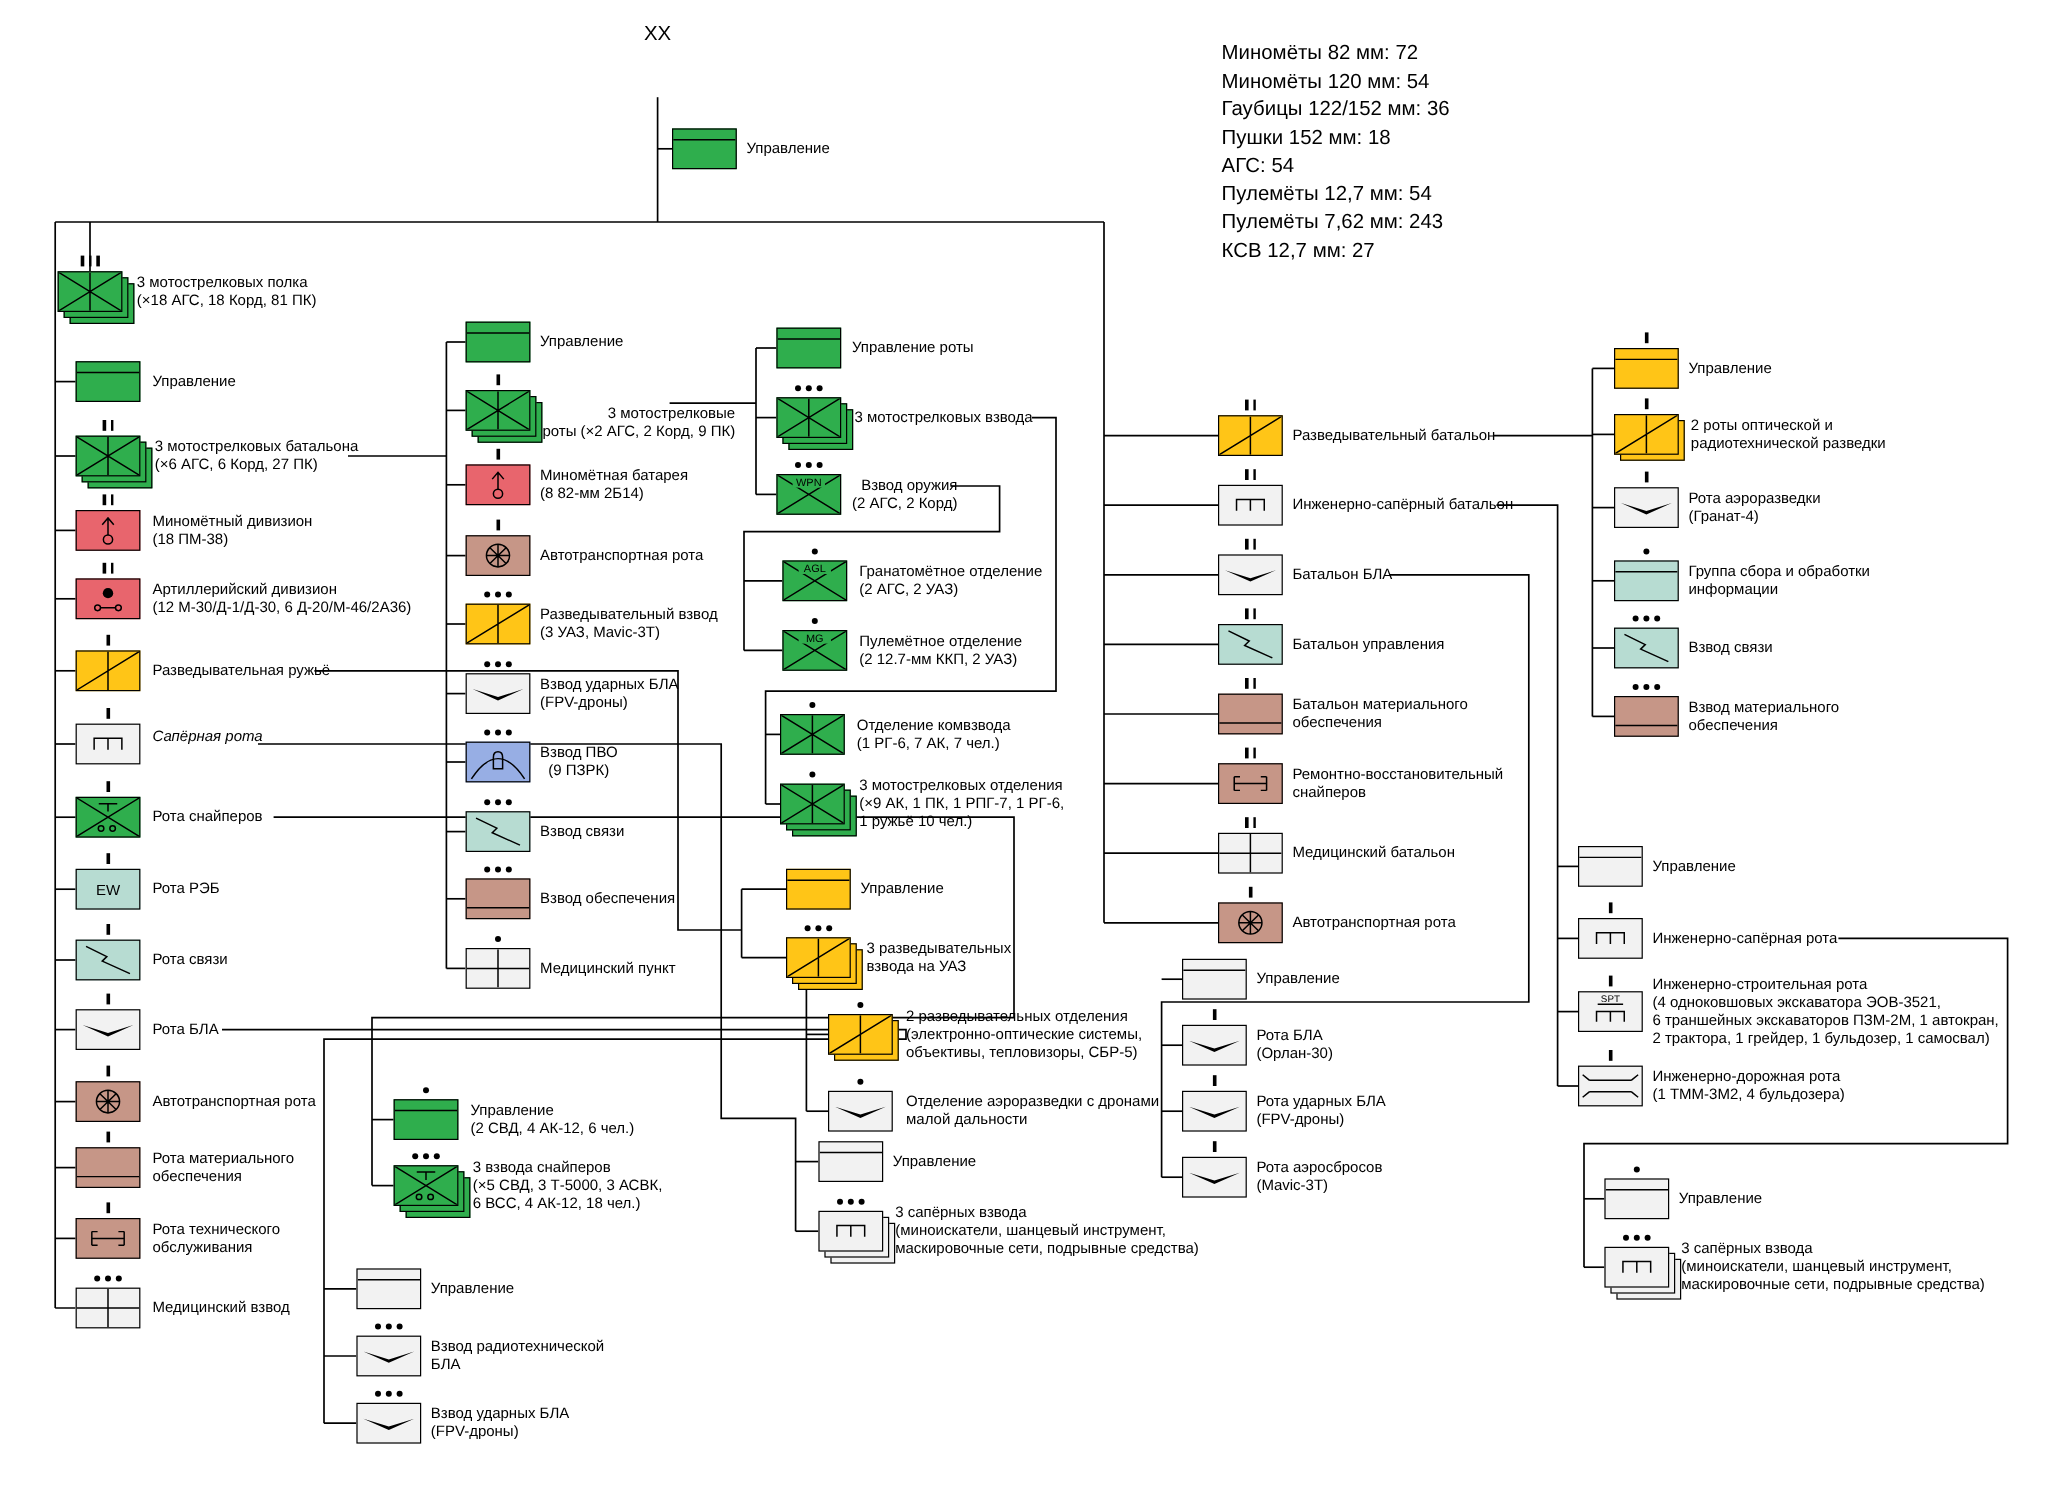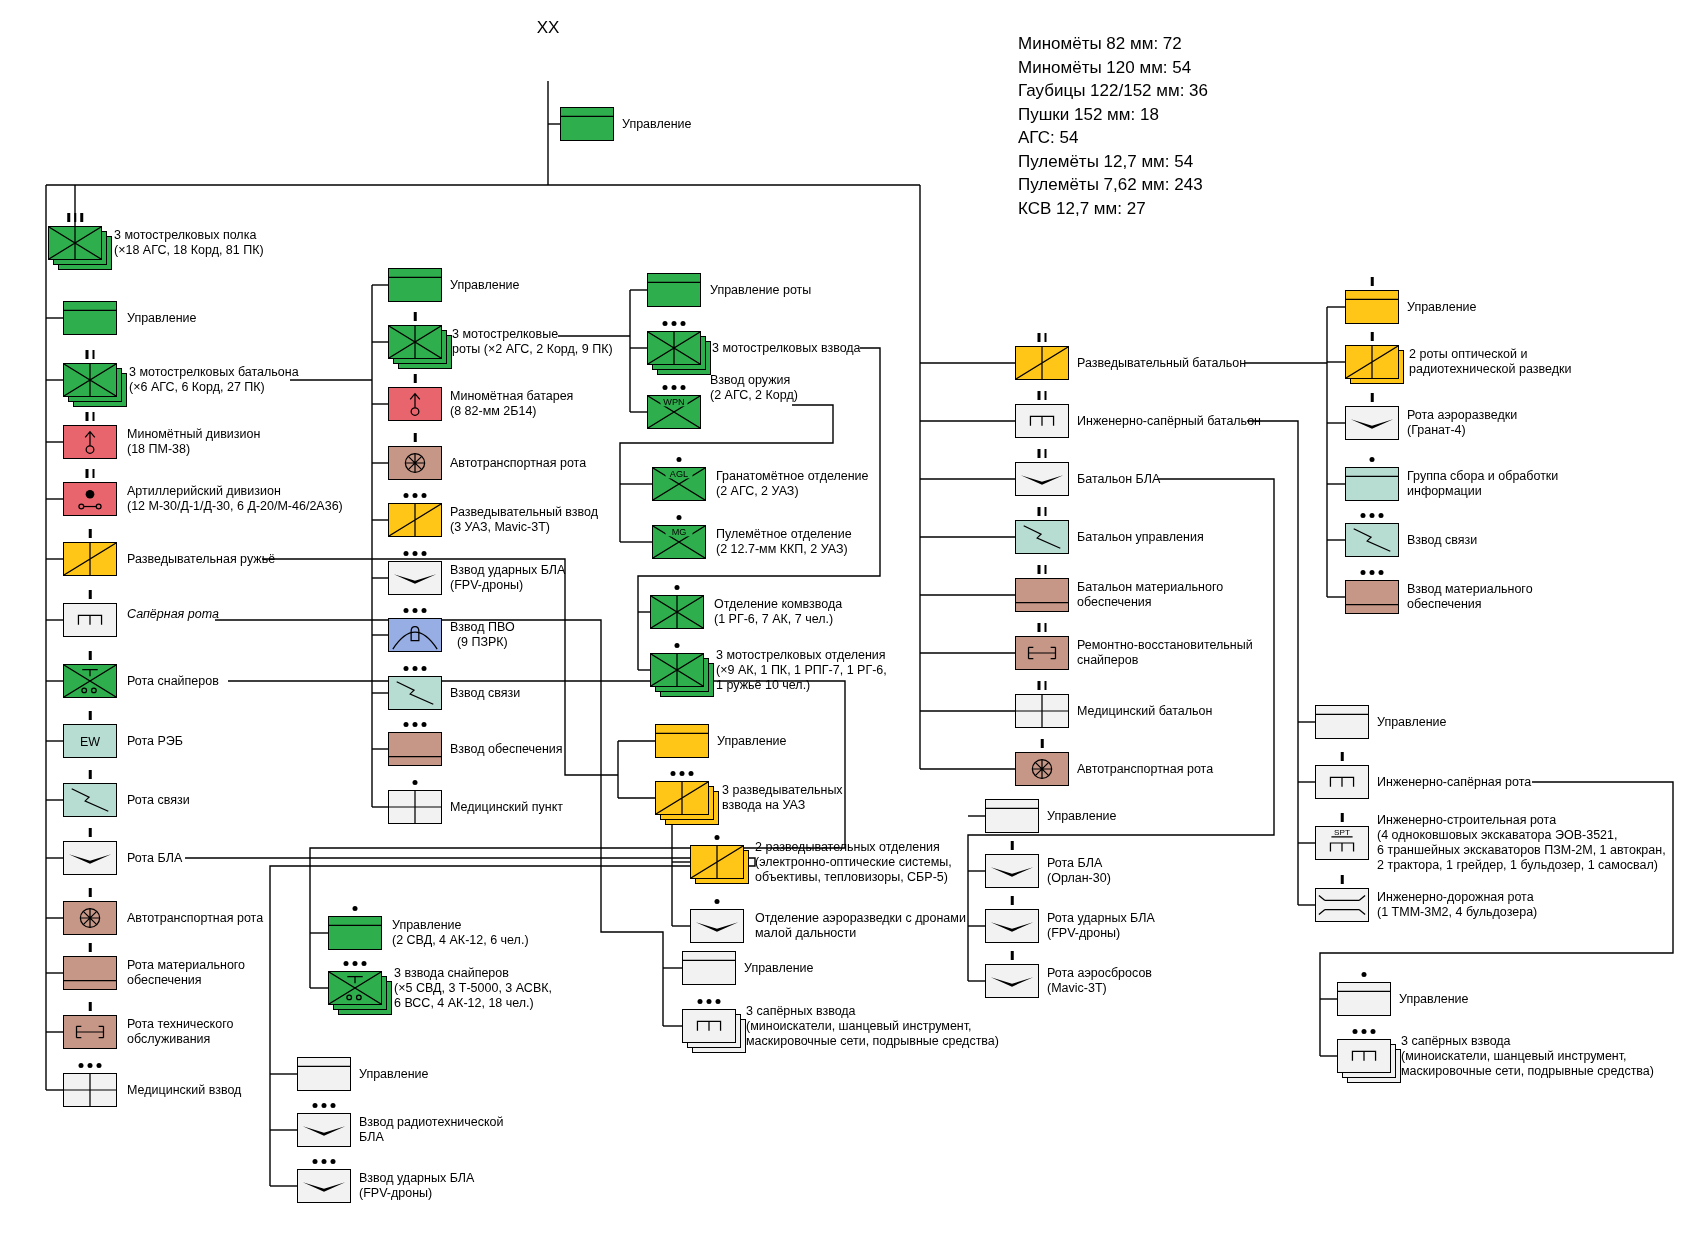--- a/index.html
+++ b/index.html
@@ -297,21 +297,21 @@
       <div class="box" style="left: 398px; top: 335px; background: rgb(47, 174, 77);"></div>
       <div class="box" style="left: 393px; top: 330px; background: rgb(47, 174, 77);"></div>
       <div class="box" style="left: 388px; top: 325px; background: rgb(47, 174, 77);">
         <svg viewBox="0 0 54 34" preserveAspectRatio="none">
           <path d="M0 0 L54 34 M54 0 L0 34 M27 0 V34" fill="none"></path>
         </svg>
       </div>
       <div class="ech" style="left: 415px; top: 311px;">
         <span class="bar"></span>
       </div>
-      <div class="lbl" style="left: 452px; top: 342px;">3 мотострелковые
+      <div class="lbl" style="left: 452px; top: 352px; text-align: right;">3 мотострелковые
 роты (×2 АГС, 2 Корд, 9 ПК)</div>
       <div class="box" style="left: 388px; top: 387px; background: rgb(232, 101, 109);">
         <svg viewBox="0 0 54 34" preserveAspectRatio="none">
           <circle cx="27" cy="25" r="4" fill="none"></circle>
           <path d="M27 21 V7 M22 12 L27 6 L32 12" fill="none"></path>
         </svg>
       </div>
       <div class="ech" style="left: 415px; top: 373px;">
         <span class="bar"></span>
       </div>
@@ -419,21 +419,21 @@
           <path d="M0 0 L54 34 M54 0 L0 34" fill="none"></path>
           <rect x="13" y="1" width="28" height="10" fill="#2FAE4D" stroke="none"></rect>
           <text x="27" y="9.5" font-size="9.5" text-anchor="middle" fill="#000" stroke="none" font-family="Liberation Sans,sans-serif">WPN</text>
         </svg>
       </div>
       <div class="ech" style="left: 674px; top: 381px;">
         <span class="dot"></span>
         <span class="dot"></span>
         <span class="dot"></span>
       </div>
-      <div class="lbl" style="left: 710px; top: 388px;">Взвод оружия
+      <div class="lbl" style="left: 710px; top: 412px; text-align: right;">Взвод оружия
 (2 АГС, 2 Корд)</div>
       <div class="box" style="left: 652px; top: 467px; background: rgb(47, 174, 77);">
         <svg viewBox="0 0 54 34" preserveAspectRatio="none">
           <path d="M0 0 L54 34 M54 0 L0 34" fill="none"></path>
           <rect x="13" y="1" width="28" height="10" fill="#2FAE4D" stroke="none"></rect>
           <text x="27" y="9.5" font-size="9.5" text-anchor="middle" fill="#000" stroke="none" font-family="Liberation Sans,sans-serif">AGL</text>
         </svg>
       </div>
       <div class="ech" style="left: 679px; top: 453px;">
         <span class="dot"></span>

